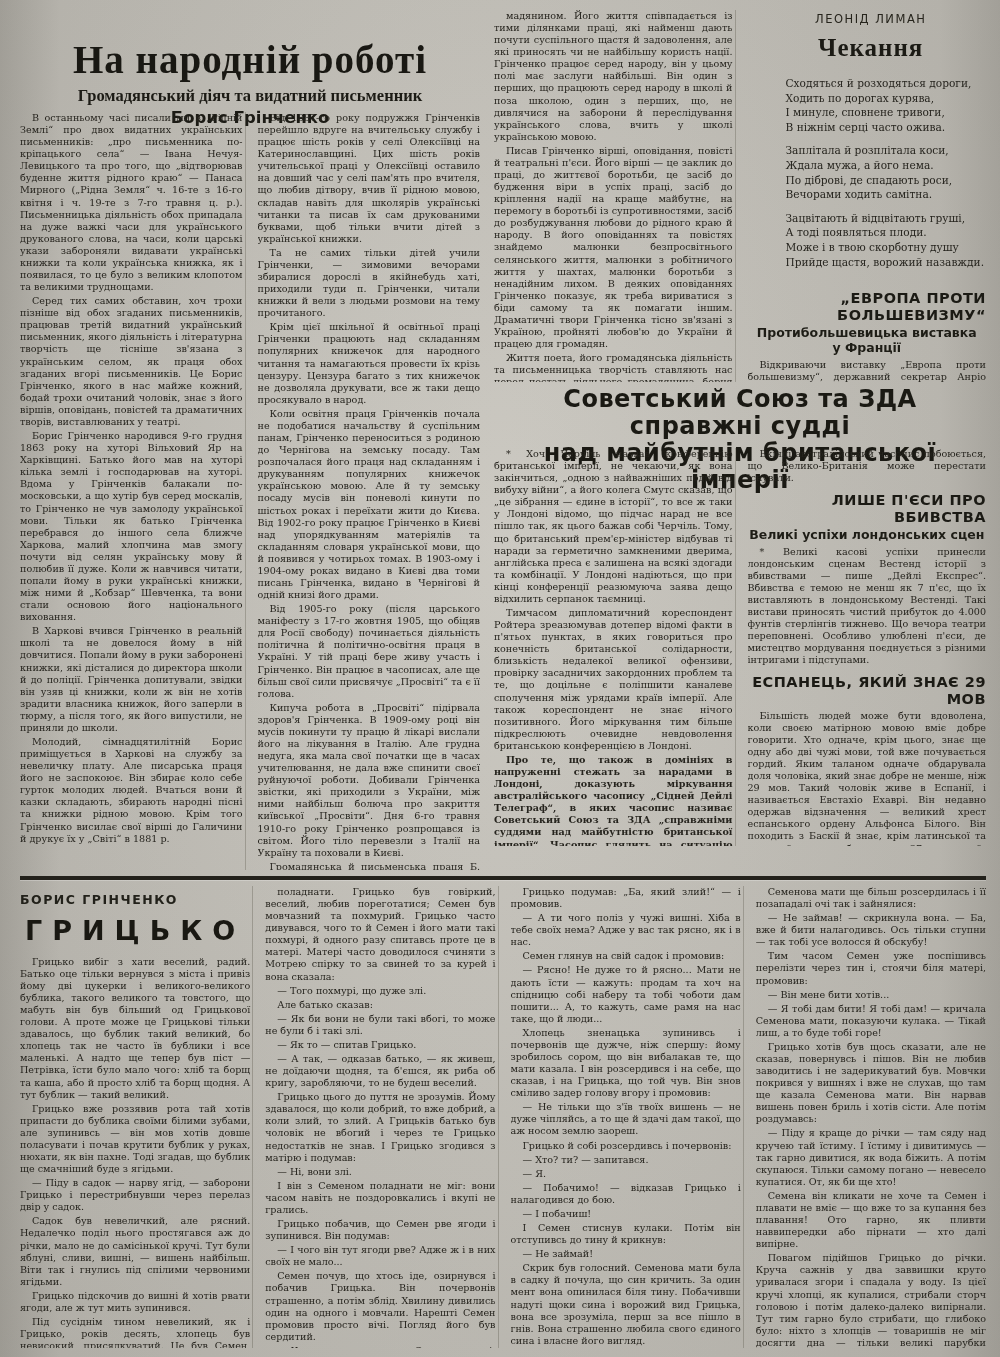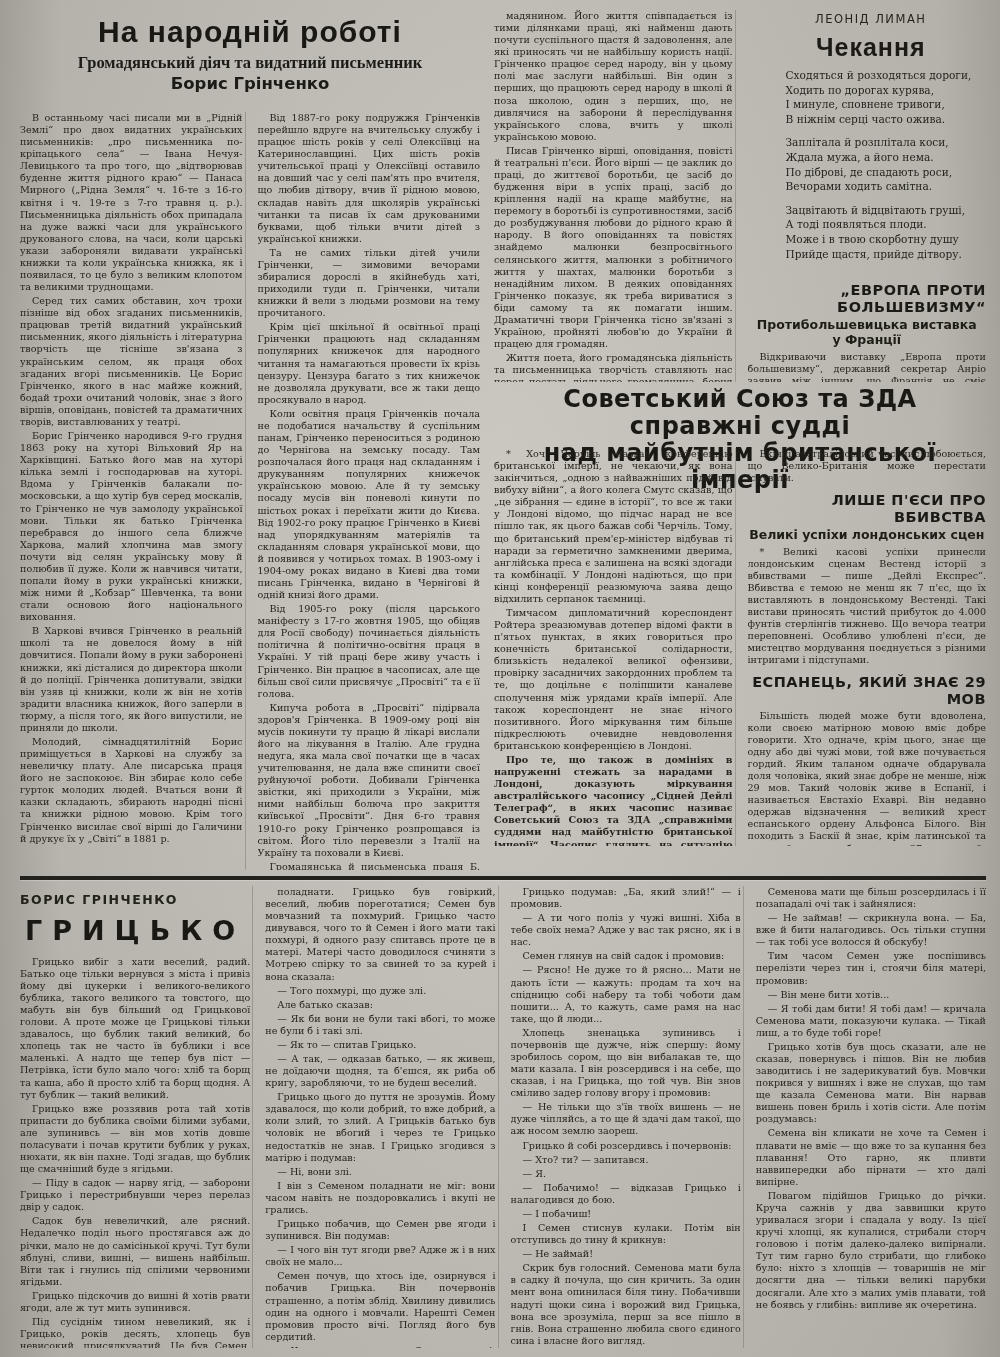--- a/index.html
+++ b/index.html
@@ -19,22 +19,22 @@
     overflow:hidden;
     color:#26241e;
   }
   .top-section{display:flex;gap:14px;height:862px;}
   .left-half{width:460px;flex:none;}
   .right-half{width:492px;flex:none;}
 
   
   .main-head{ text-align:center; padding-top:6px; height:96px; }
   .main-title{
-    font-family:Liberation Sans, sans-serif;font-weight:bold;
-    font-size:30px;line-height:1.05;letter-spacing:1px;color:#191813;
+    font-family:Liberation Serif, serif;font-weight:bold;
+    font-size:39px;line-height:1.05;letter-spacing:1px;color:#191813;margin-top:24px;
   }
   .main-sub{
     font-family:Liberation Serif, serif;font-weight:bold;
     font-size:16.5px;line-height:1.2;margin-top:5px;color:#1c1b15;
   }
   .main-sub2{
     font-family:"DejaVu Sans", sans-serif;font-weight:bold;
     font-size:16.5px;line-height:1.2;margin-top:2px;color:#1c1b15;
   }
 
@@ -56,23 +56,23 @@
   .rh-bottom{height:398px;overflow:hidden;}
 
   
   .poem-block{padding:2px 0 4px 8px;}
   .poem-author{
     font-family:"DejaVu Sans", sans-serif;
     font-size:11.5px;letter-spacing:1.5px;color:#26241c;
     text-align:center;margin-bottom:6px;
   }
   .poem-title{
-    font-family:Liberation Sans, sans-serif;font-weight:bold;
+    font-family:Liberation Serif, serif;font-weight:bold;
     font-size:25px;text-align:center;letter-spacing:1px;color:#1b1a14;
-    margin-bottom:4px;
+    margin-bottom:12px;
   }
   .poem-stanza{margin:0 0 9px 30px;}
   .poem-line{
     font-size:10.6px;line-height:1.38;text-align:left;white-space:nowrap;
   }
 
   
   .sec-title{
     font-family:"DejaVu Sans", sans-serif;font-weight:bold;
     font-size:14.5px;text-align:right;line-height:1.15;
@@ -167,21 +167,21 @@
             <div class="poem-stanza">
                 <div class="poem-line">Заплітала й розплітала коси,</div>
                 <div class="poem-line">Ждала мужа, а його нема.</div>
                 <div class="poem-line">По діброві, де спадають роси,</div>
                 <div class="poem-line">Вечорами ходить самітна.</div>
               </div>
             <div class="poem-stanza">
                 <div class="poem-line">Зацвітають й відцвітають груші,</div>
                 <div class="poem-line">А тоді появляться плоди.</div>
                 <div class="poem-line">Може і в твою скорботну душу</div>
-                <div class="poem-line">Прийде щастя, прийде дітвору.</div>
+                <div class="poem-line">Прийде щастя, ворожий назавжди.</div>
               </div>
           </div>
 
           <div style="text-align:justify;">
             <div class="sec-title">„ЕВРОПА ПРОТИ БОЛЬШЕВИЗМУ“</div>
             <div class="sec-sub">
               <div>Протибольшевицька виставка</div>
               <div>у Франції</div>
             </div>
             <p style="text-indent:12px;margin:0;">Відкриваючи виставку „Европа проти большевизму“, державний секретар Анріо заявив між іншим, що Франція не сміє легковажити собі Европи, яка мусить творити „суцільний блок“ проти большевицької небезпеки. Анріо звернув увагу також на те, що висад англо-американців у Франції був би для французів великою небезпекою не тільки через військові операції, але передовсім через те, що така акція промостила б шлях большевицьким силам у Францію.</p>
@@ -270,20 +270,21 @@
       </div>
 
     <div class="col">
       <div>
           <p class="">Семенова мати ще більш розсердилась і її позападалі очі так і зайнялися:</p>
           <p class="dialogue">— Не займав! — скрикнула вона. — Ба, вже й бити налагодивсь. Ось тільки ступни — так тобі усе волосся й обскубу!</p>
           <p class="">Тим часом Семен уже поспішивсь перелізти через тин і, стоячи біля матері, промовив:</p>
           <p class="dialogue">— Він мене бити хотів...</p>
           <p class="dialogue">— Я тобі дам бити! Я тобі дам! — кричала Семенова мати, показуючи кулака. — Тікай лиш, а то буде тобі горе!</p>
           <p class="">Грицько хотів був щось сказати, але не сказав, повернувсь і пішов. Він не любив заводитись і не задерикуватий був. Мовчки покрився у вишнях і вже не слухав, що там ще казала Семенова мати. Він нарвав вишень повен бриль і хотів сісти. Але потім роздумавсь:</p>
+          <p class="dialogue">— Піду я краще до річки — там сяду над кручею тай їстиму. І їстиму і дивитимусь — так гарно дивитися, як вода біжить. А потім скупаюся. Тільки самому погано — невесело купатися. От, як би ще хто!</p>
           <p class="">Семена він кликати не хоче та Семен і плавати не вміє — що вже то за купання без плавання! Ото гарно, як пливти наввипередки або пірнати — хто далі випірне.</p>
           <p class="">Повагом підійшов Грицько до річки. Круча сажнів у два заввишки круто уривалася згори і спадала у воду. Із цієї кручі хлопці, як купалися, стрибали сторч головою і потім далеко-далеко випірнали. Тут тим гарно було стрибати, що глибоко було: ніхто з хлопців — товаришів не міг досягти дна — тільки великі парубки досягали. Але хто з малих умів плавати, той не боявсь у глибінь: випливе як очеретина.</p>
         </div>
 
     </div>
   </div>
 
 </div>
 
 </body></html>

